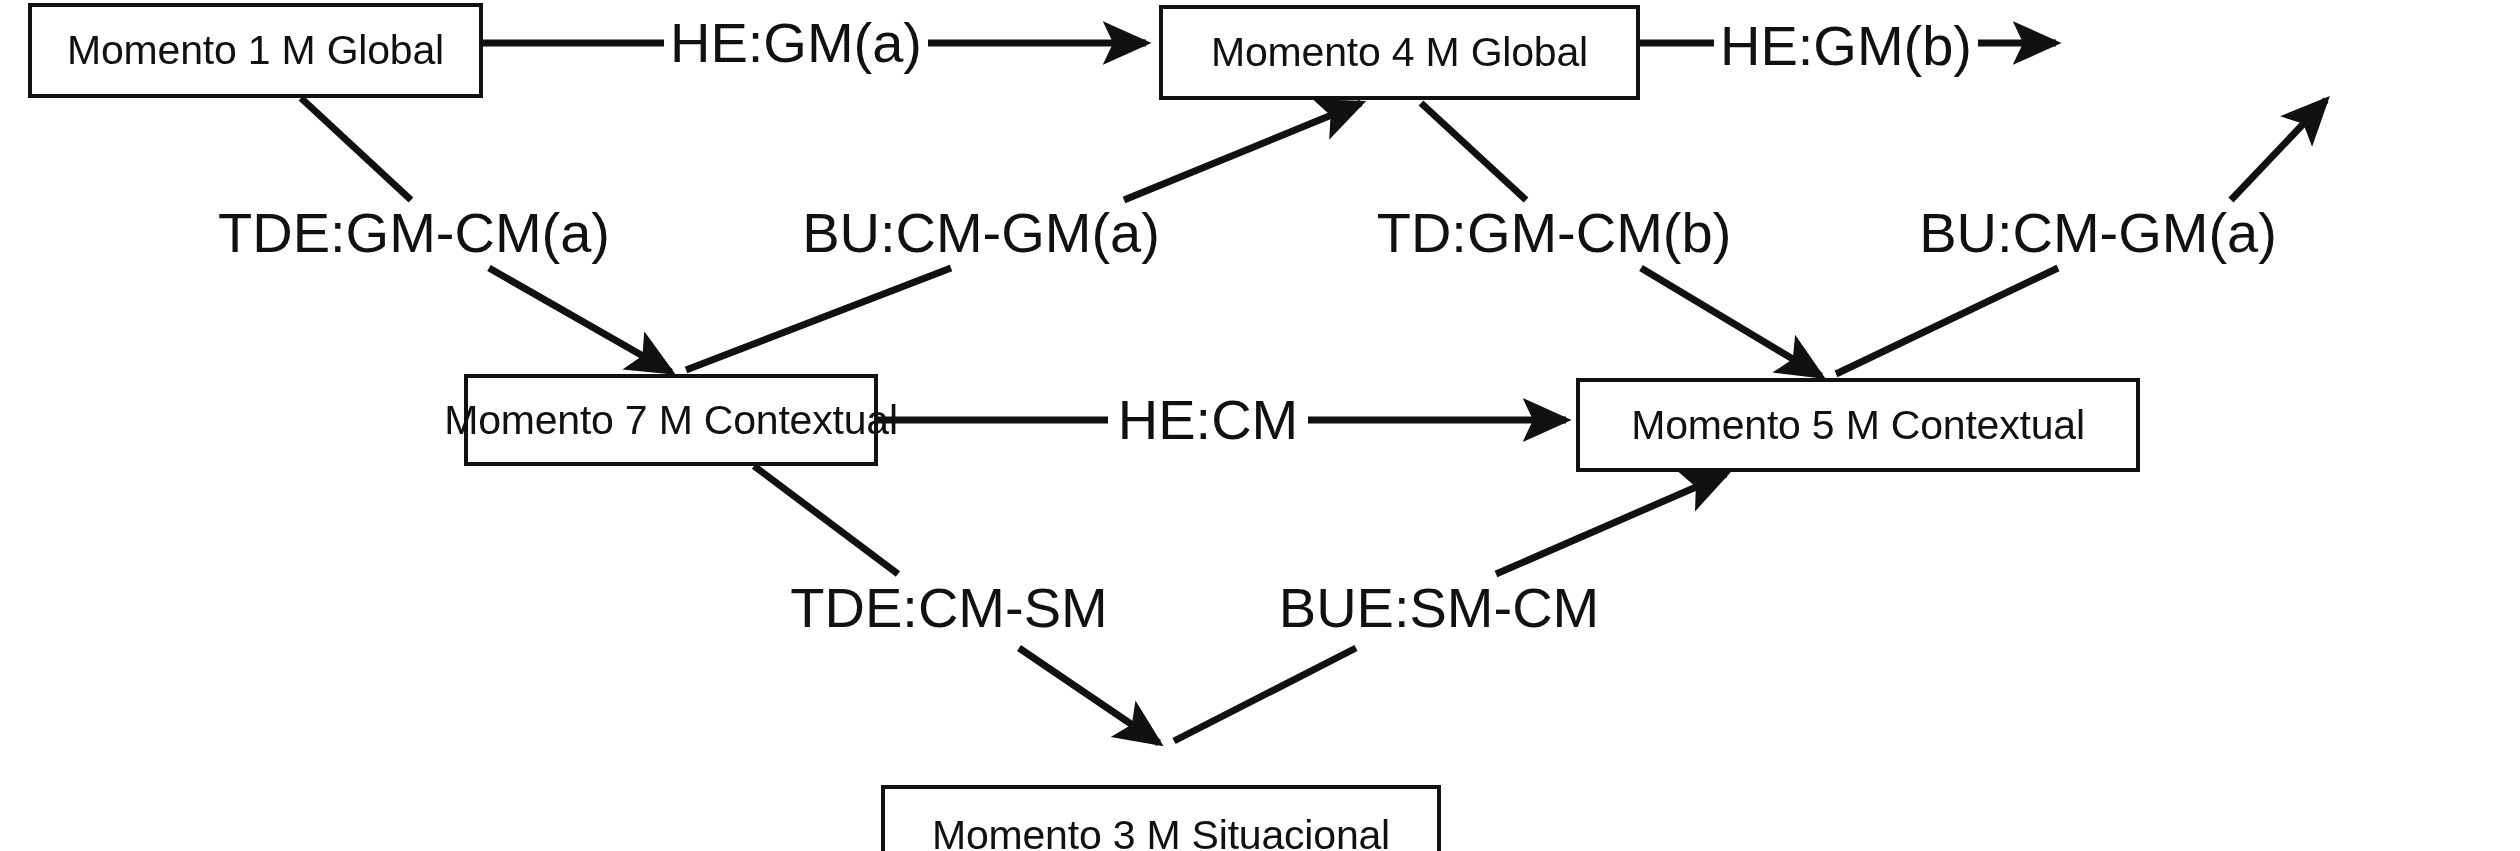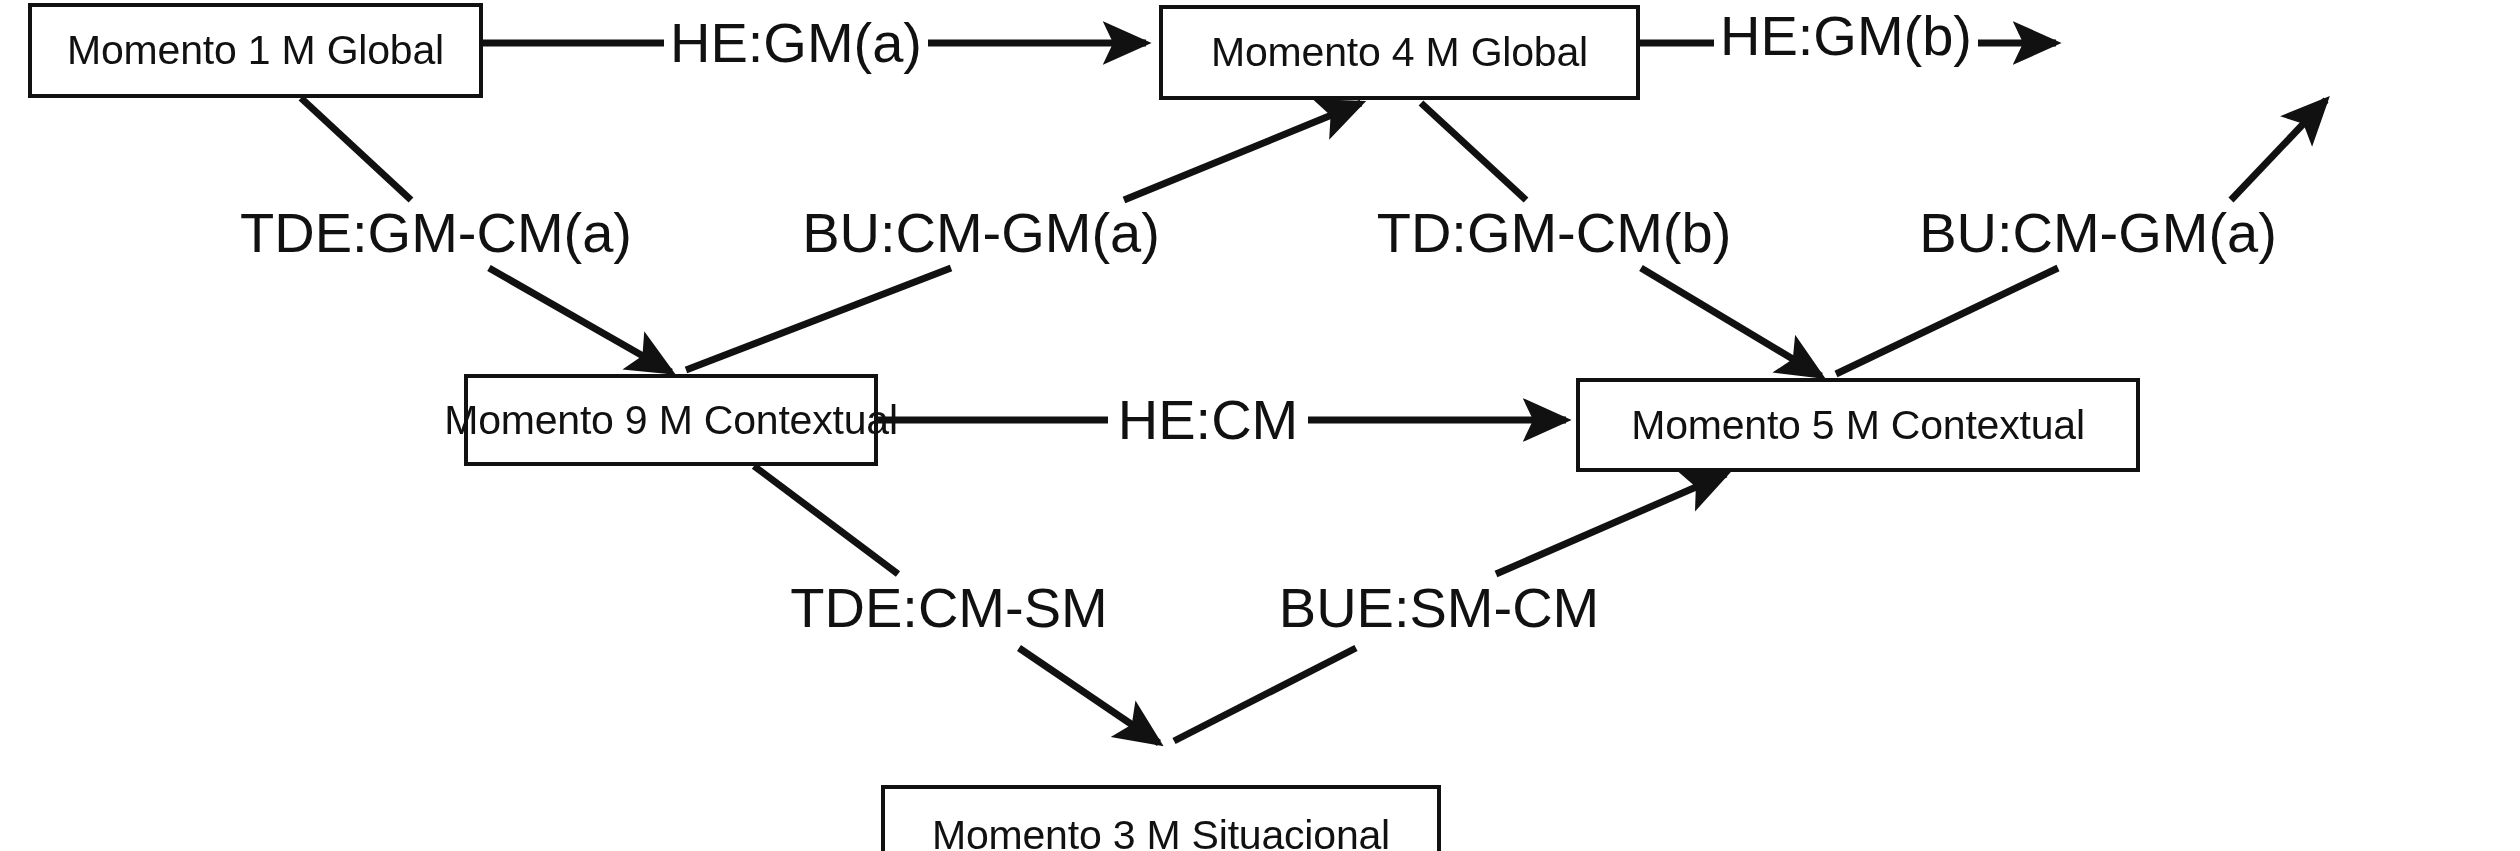--- a/index.html
+++ b/index.html
@@ -118,36 +118,36 @@
   <div class="node-box" style="left:2px; top:3px; width:455px; height:95px;">
     <span class="node-label">Momento 1 M Global</span>
   </div>
 
   <div class="node-box" style="left:1133px; top:5px; width:481px; height:95px;">
     <span class="node-label">Momento 4 M Global</span>
   </div>
 
 
   <div class="node-box" style="left:438px; top:374px; width:414px; height:92px;">
-    <span class="node-label">Momento 9 M Contextual</span>
+    <span class="node-label">Momento 7 M Contextual</span>
   </div>
 
   <div class="node-box" style="left:1550px; top:378px; width:564px; height:94px;">
     <span class="node-label">Momento 5 M Contextual</span>
   </div>
 
   <div class="node-box" style="left:855px; top:785px; width:560px; height:100px;">
     <span class="node-label">Momento 3 M Situacional</span>
   </div>
 
   <div class="edge-label centered" style="left:770px; top:43px;">HE:GM(a)</div>
 
-  <div class="edge-label centered" style="left:1820px; top:36px;text-align:right;">HE:GM(b)</div>
+  <div class="edge-label centered" style="left:1820px; top:46px;text-align:right;">HE:GM(b)</div>
 
-  <div class="edge-label centered" style="left:410px; top:233px;">TDE:GM-CM(a)</div>
+  <div class="edge-label centered" style="left:388px; top:233px;">TDE:GM-CM(a)</div>
 
   <div class="edge-label centered" style="left:955px; top:233px;">BU:CM-GM(a)</div>
 
   <div class="edge-label centered" style="left:1528px; top:233px;">TD:GM-CM(b)</div>
 
   <div class="edge-label centered" style="left:2072px; top:233px;">BU:CM-GM(a)</div>
 
   <div class="edge-label centered" style="left:1182px; top:420px;">HE:CM</div>
 
   <div class="edge-label centered" style="left:1413px; top:608px;">BUE:SM-CM</div>

